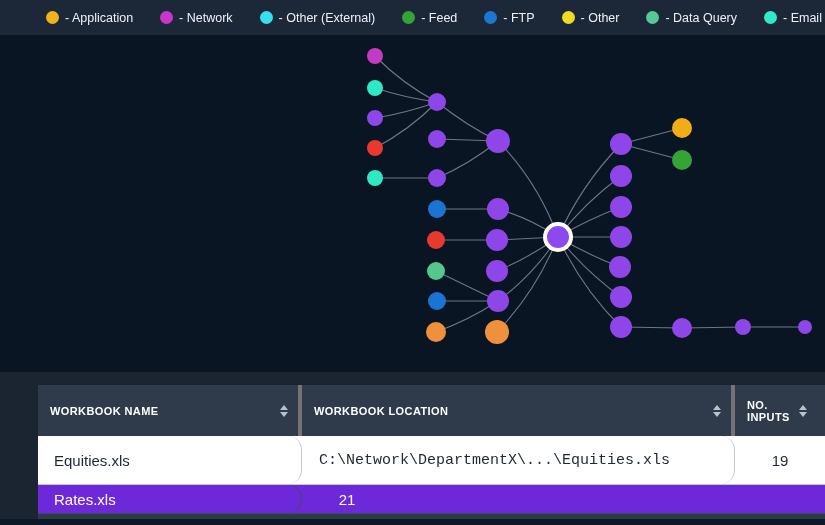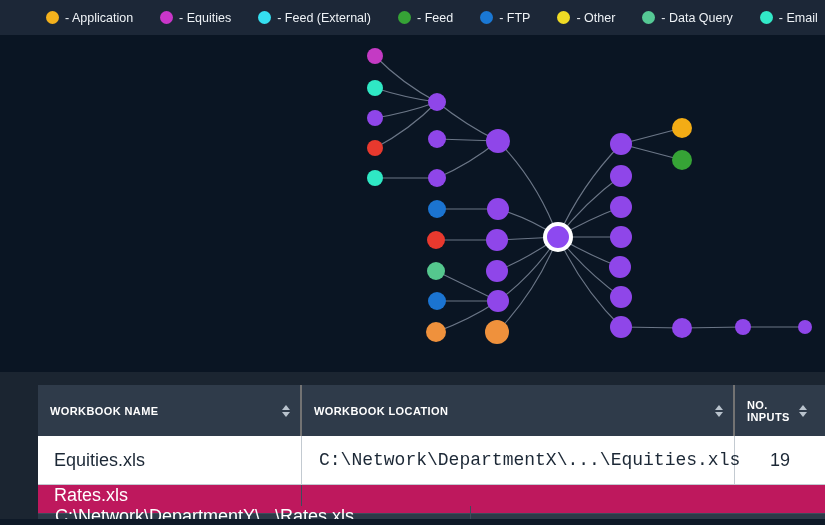--- a/index.html
+++ b/index.html
@@ -18,58 +18,58 @@
   .graph-area{position:absolute;left:0;top:35px;width:825px;height:337px;background:#0a1523;}
   .graph-area svg{display:block;width:825px;height:337px;}
   .edge{fill:none;stroke:#9fabbd;stroke-width:1.1;opacity:0.65;}
 
   
   .page-lower{position:absolute;left:0;top:372px;width:825px;height:153px;background:#1b2531;}
 
   .workbook-table{position:absolute;left:38px;top:385px;width:787px;box-sizing:border-box;}
   .thead{display:flex;height:51px;background:#2f3b4a;}
   .th{display:flex;align-items:center;justify-content:space-between;
-      box-sizing:border-box;padding:0 10px 0 12px;border-right:2px solid #737373;
+      box-sizing:border-box;padding:0 10px 0 12px;border-right:4px solid #737373;
       color:#ffffff;font-size:11px;font-weight:bold;letter-spacing:.4px;cursor:pointer;}
   .th:last-child{border-right:none;}
   .sort-icon{display:flex;flex-direction:column;align-items:center;margin-left:6px;}
   .sort-icon .up{width:0;height:0;border-left:4px solid transparent;border-right:4px solid transparent;
       border-bottom:5px solid #b9c3cd;margin-bottom:2px;}
   .sort-icon .dn{width:0;height:0;border-left:4px solid transparent;border-right:4px solid transparent;
       border-top:5px solid #b9c3cd;}
 
   .trow{display:flex;cursor:pointer;}
-  .trow .td{box-sizing:border-box;display:flex;align-items:center;font-size:18px;}
+  .trow .td{box-sizing:border-box;display:flex;align-items:center;font-size:15px;border-radius:14px;}
   .trow.selected{background:#ffffff;color:#1c2836;height:48px;border-bottom:1px solid #c3cad1;}
   .trow.selected .td{border-right:1px solid #c3cad1;}
-  .trow.normal{background:#be185d;color:#ffffff;height:28px;flex-direction:column;}
+  .trow.normal{background:#6d28d9;color:#ffffff;height:28px;}
   .trow.normal .td{border-right:1px solid #3e4c5b;}
   .trow .td:last-child{border-right:none;justify-content:center;}
   .td.c-name{padding-left:16px;}
   .td.c-loc{padding-left:17px;}
 
   .row-partial{height:7px;background:#2d3a48;border-top:1px solid #3e4c5b;}
   .bottom-strip{position:absolute;left:0;top:519px;width:825px;height:6px;background:#0e1927;}
 </style>
 </head>
 <body>
 
 <div id="app">
   <div class="legend-bar">
       <div class="legend-item">
         <span class="legend-dot" style="background: rgb(243, 177, 29);"></span>
         <span class="legend-label">- Application</span>
       </div>
       <div class="legend-item">
         <span class="legend-dot" style="background: rgb(201, 54, 201);"></span>
-        <span class="legend-label">- Equities</span>
+        <span class="legend-label">- Network</span>
       </div>
       <div class="legend-item">
         <span class="legend-dot" style="background: rgb(53, 223, 240);"></span>
-        <span class="legend-label">- Feed (External)</span>
+        <span class="legend-label">- Other (External)</span>
       </div>
       <div class="legend-item">
         <span class="legend-dot" style="background: rgb(54, 163, 54);"></span>
         <span class="legend-label">- Feed</span>
       </div>
       <div class="legend-item">
         <span class="legend-dot" style="background: rgb(26, 120, 212);"></span>
         <span class="legend-label">- FTP</span>
       </div>
       <div class="legend-item">
@@ -181,21 +181,20 @@
         </div>
       </div>
     <div>
         <div class="trow selected">
           <div class="td c-name" style="width: 264px;">Equities.xls</div>
           <div class="td c-loc" style="width: 433px; font-family: Liberation Mono, monospace;">C:\Network\DepartmentX\...\Equities.xls</div>
           <div class="td c-inp" style="width: 90px;">19</div>
         </div>
         <div class="trow normal">
           <div class="td c-name" style="width: 264px;">Rates.xls</div>
-          <div class="td c-loc" style="width: 433px;">C:\Network\DepartmentY\...\Rates.xls</div>
           <div class="td c-inp" style="width: 90px;">21</div>
         </div>
       </div>
     <div class="row-partial"></div>
   </div>
 
   <div class="bottom-strip"></div>
 </div>
 
 </body></html>

